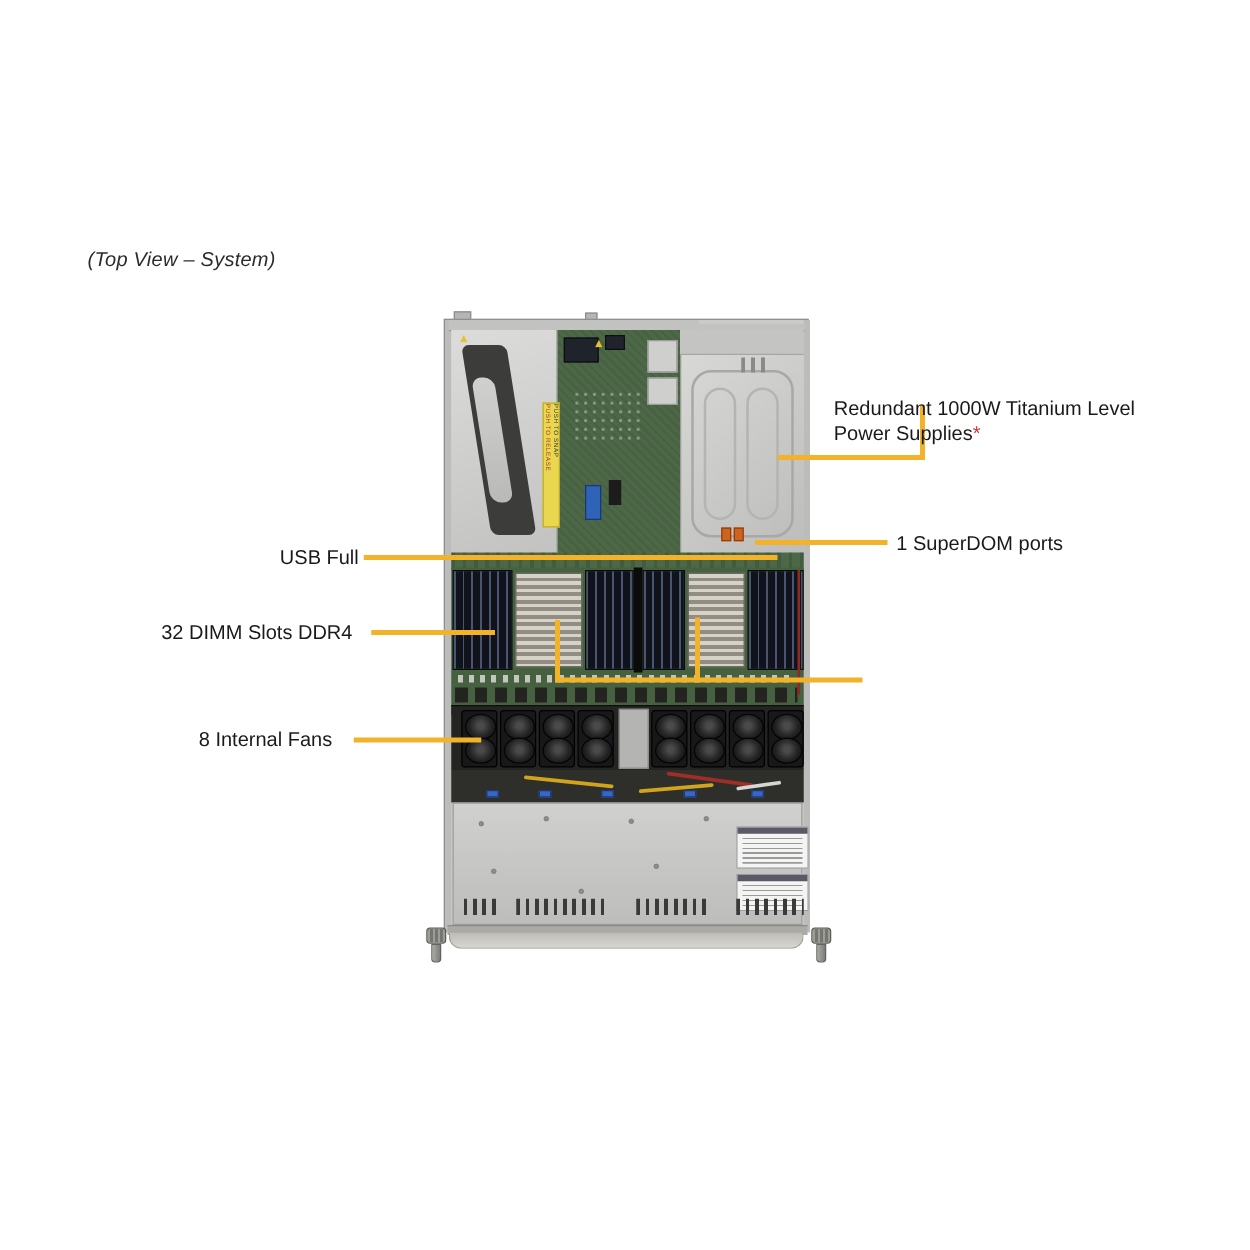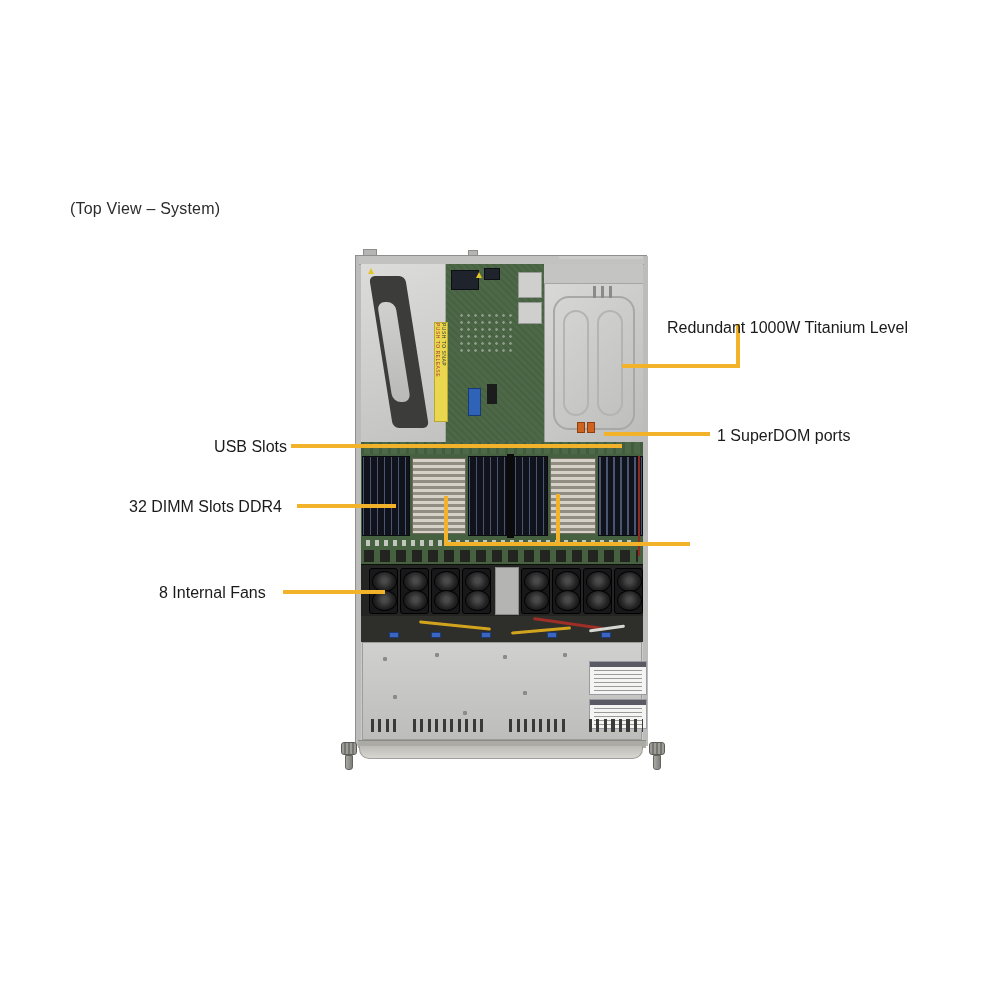--- a/index.html
+++ b/index.html
@@ -8,21 +8,21 @@
     --label-text:#1A1A1A;
     --board-green:#4C6847;
     --chassis-silver:#CBCBC9;
   }
   *{box-sizing:border-box;}
   html,body{margin:0;padding:0;}
   body{width:1000px;height:1000px;background:#ffffff;font-family:"Liberation Sans",sans-serif;color:var(--label-text);}
   .canvas{position:relative;width:1000px;height:1000px;background:#fff;overflow:hidden;}
   .abs{position:absolute;}
 
-  .title{font-size:16px;color:#2b2b2b;letter-spacing:.2px;}
+  .title{font-size:16px;font-style:italic;color:#2b2b2b;letter-spacing:.2px;}
 
   
   .chassis{background:var(--chassis-silver);border:1px solid #8f8f8d;}
   .rail{background:#bcbcba;}
   .rear-bar{background:#c2c2c0;border-bottom:1px solid #9a9a98;}
   .shroud{background:linear-gradient(160deg,#dcdcda,#c2c2c0);border-right:1px solid #a5a5a3;}
   .shroud-cut{background:#3c3c3a;border-radius:6px;transform:skewX(9deg);transform-origin:top left;}
   .shroud-island{background:linear-gradient(#d0d0ce,#b9b9b7);border-radius:8px;transform:skewX(9deg);transform-origin:top left;}
   .mobo{background:var(--board-green);background-image:repeating-linear-gradient(45deg,rgba(0,0,0,.07) 0 2px,transparent 2px 5px);}
   .io-block{background:#1f232b;border:1px solid #0d0f14;}
@@ -206,25 +206,26 @@
   <div class="abs cl" style="left:604px;top:432px;width:106px;height:4px;"></div>
   <div class="abs cl" style="left:291px;top:444px;width:331px;height:4px;"></div>
   <div class="abs cl" style="left:297px;top:504px;width:99px;height:4px;"></div>
   <div class="abs cl" style="left:444px;top:496px;width:4px;height:50px;"></div>
   <div class="abs cl" style="left:556px;top:494px;width:4px;height:52px;"></div>
   <div class="abs cl" style="left:444px;top:542px;width:246px;height:4px;"></div>
   <div class="abs cl" style="left:283px;top:590px;width:102px;height:4px;"></div>
 
   <div class="abs lbl" style="left:667px;top:278px;margin-top:40px;">
     <div><span>Redundant 1000W Titanium Level</span></div>
+    <div><span>Power Supplies</span><span class="red">*</span></div>
   </div>
 
   <div class="abs lbl" style="left:717px;top:426px;">1 SuperDOM ports</div>
 
-  <div class="abs lbl" style="left:150px;top:437px;width:137px;text-align:right;">USB Slots</div>
+  <div class="abs lbl" style="left:150px;top:437px;width:137px;text-align:right;">USB Full</div>
 
   <div class="abs lbl" style="left:129px;top:497px;">32 DIMM Slots DDR4</div>
 
   <div class="abs lbl" style="left:694px;top:535px;">
   </div>
 
   <div class="abs lbl" style="left:159px;top:583px;">8 Internal Fans</div>
 
 
 </div>

